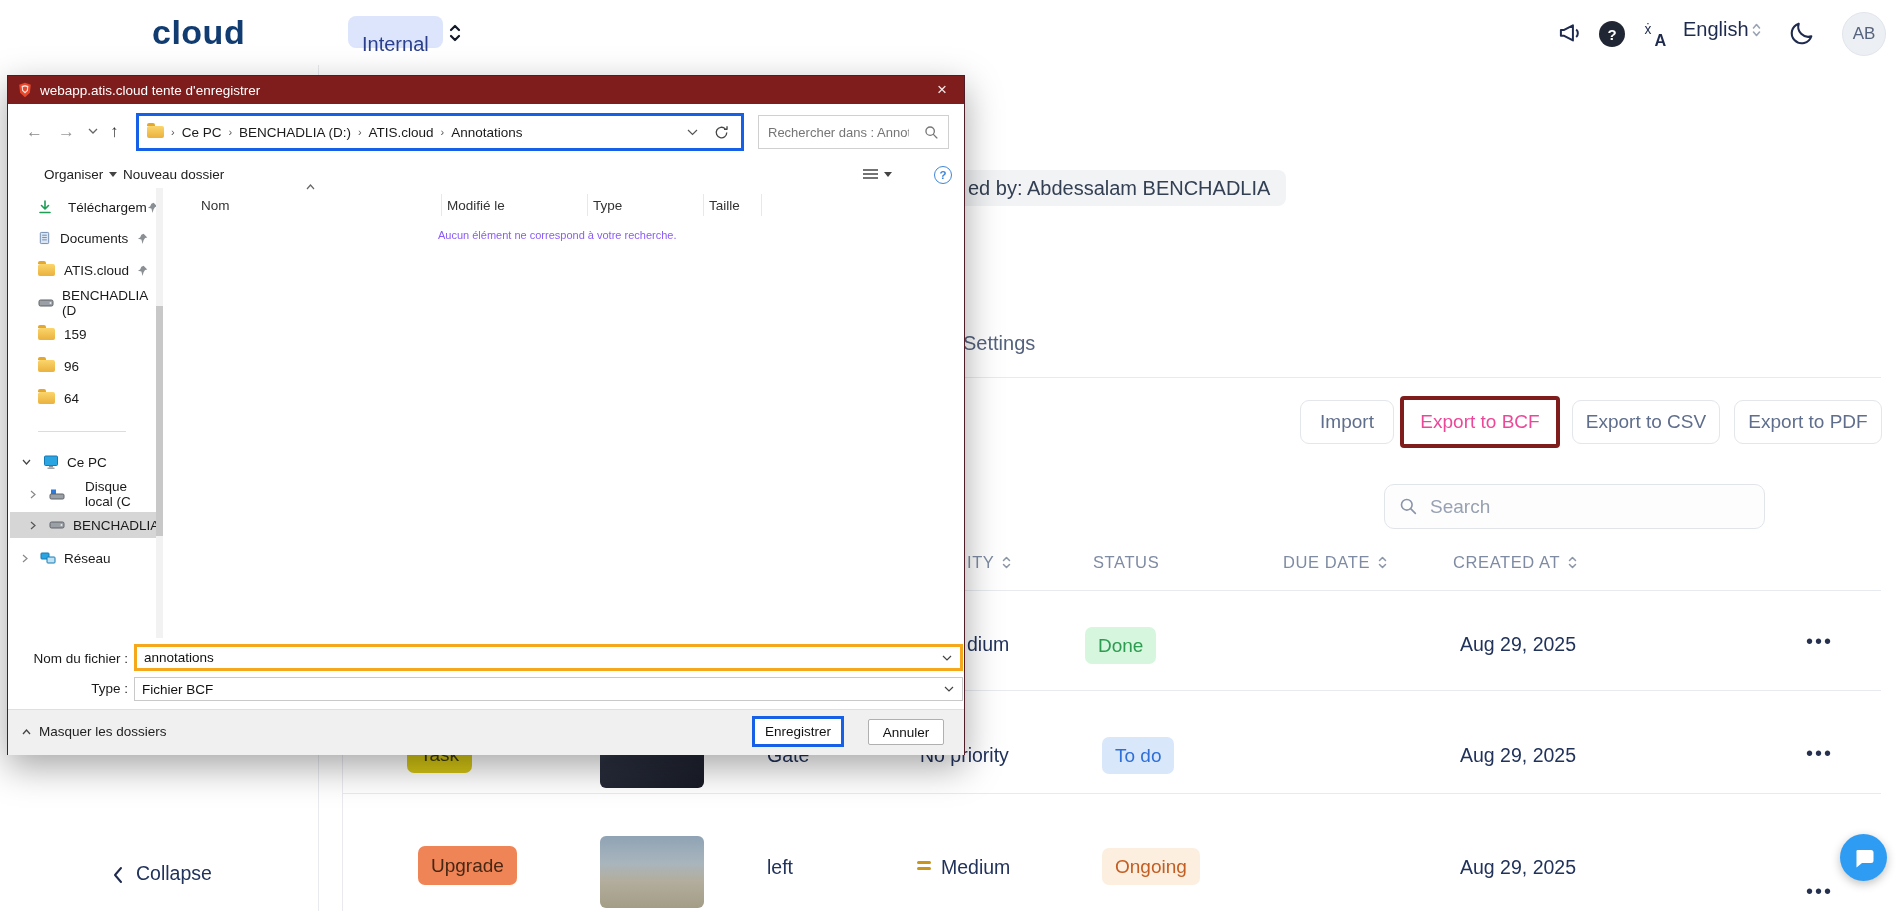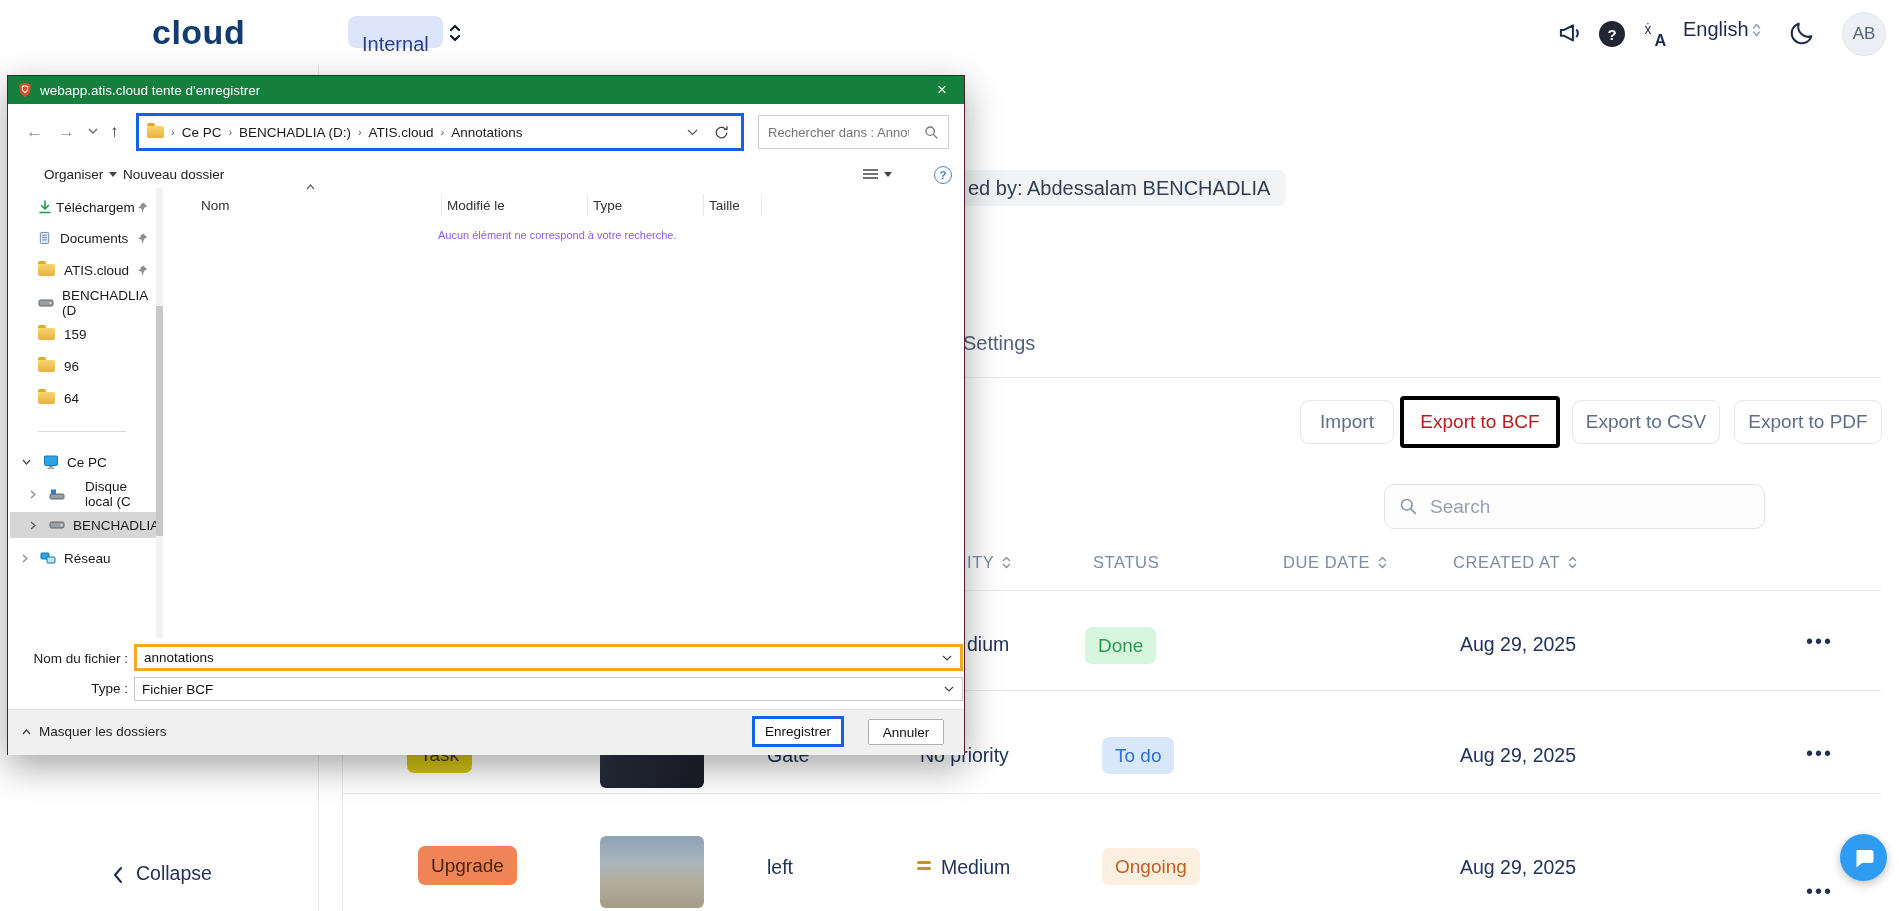--- a/index.html
+++ b/index.html
@@ -13,42 +13,42 @@
 .top-icon{color:#1e2b4f}
 .help-dot{width:26px;height:26px;border-radius:50%;background:#202633;color:#fff;font-size:15px;font-weight:bold;display:flex;align-items:center;justify-content:center}
 .lang{font-size:20px;color:#1e2b4f}
 .avatar{width:44px;height:44px;border-radius:50%;background:#eceff3;border:1px solid #e1e5ec;color:#55637d;font-size:17px;display:flex;align-items:center;justify-content:center}
 
 .pill{height:36px;line-height:36px;padding:0 16px;background:#f1f3f5;border-radius:8px;font-size:20px;color:#333f52;white-space:nowrap}
 .tab{font-size:20px;color:#54627e}
 .hline{background:#e7eaef;height:1px}
 .vline{background:#e8eaee;width:1px}
 .wbtn{background:#fff;border:1px solid #e3e6ea;border-radius:9px;color:#5f6e8c;font-size:19px;display:flex;align-items:center;justify-content:center}
-.redbox{border:4px solid #000000;border-radius:4px;background:#fff;color:#b91c1c;font-size:19px;display:flex;align-items:center;justify-content:center}
+.redbox{border:4px solid #7f1d1d;border-radius:4px;background:#fff;color:#ec4899;font-size:19px;display:flex;align-items:center;justify-content:center}
 .searchbox{display:flex;align-items:center;gap:12px;border:1px solid #e1e5ea;border-radius:10px;background:#fdfdfe;padding:0 14px}
 .searchbox input{border:none;outline:none;background:transparent;font-size:19px;color:#60708c;width:380px;font-family:"Liberation Sans",sans-serif}
 .searchbox input::placeholder{color:#97a1b3}
 .th{font-size:16.5px;color:#7e8ba3;letter-spacing:.6px;display:flex;align-items:center;gap:8px;white-space:nowrap}
 .cell{font-size:19.5px;color:#21325b;white-space:nowrap}
 .badge{height:37px;display:inline-flex;align-items:center;padding:0 13px;border-radius:7px;font-size:19px;white-space:nowrap}
 .b-done{background:#d6f6de;color:#2c9d50}
 .b-todo{background:#d9e7fb;color:#2e6fd8}
 .b-ongoing{background:#fcefdf;color:#c45d22}
 .b-task{background:#d3c414;color:#3f3b06}
 .b-upgrade{background:#ef8457;color:#472713}
 .dots{font-size:20px;letter-spacing:2px;color:#25314e}
 .thumb{width:104px;border-radius:6px}
 .thumb-dark{height:66px;background:linear-gradient(160deg,#55607a 0%,#2b3040 40%,#171a24 100%)}
 .thumb-day{height:72px;background:linear-gradient(180deg,#8fa3b5 0%,#a9b5bd 38%,#b3ae9d 62%,#a39d87 100%)}
 .eq{display:inline-block;width:14px}
 .eq i{display:block;height:3px;border-radius:2px;background:#c8951f;margin:3px 0}
 .chat{width:47px;height:47px;border-radius:50%;background:#2f9cf4;display:flex;align-items:center;justify-content:center;box-shadow:0 3px 10px rgba(0,0,0,.25)}
 
 .dialog{left:7px;top:75px;width:958px;height:680px;background:#fff;border:1px solid #4f1d27;box-shadow:0 12px 34px rgba(0,0,0,.35);z-index:10;font-size:13.5px;color:#1a1a1a}
-.titlebar{height:28px;background:#15803d;display:flex;align-items:center;padding:0 10px;color:#fff}
+.titlebar{height:28px;background:#7f1d1d;display:flex;align-items:center;padding:0 10px;color:#fff}
 .titlebar .t{font-size:13.5px;margin-left:8px}
 .close-x{margin-left:auto;font-size:17px;color:#f0e8e8;width:24px;text-align:center}
 .addr{left:128px;top:37px;width:608px;height:38px;border:3px solid #1660e8;display:flex;align-items:center;padding:0 8px;background:#fff}
 .crumb{font-size:13.5px;color:#1a1a1a;white-space:nowrap}
 .csep{font-size:11px;color:#555;padding:0 7px}
 .dsearch{left:750px;top:39px;width:191px;height:34px;border:1px solid #d0d0d0;display:flex;align-items:center;background:#fff}
 .dsearch input{border:none;outline:none;font-size:13px;color:#767676;padding-left:9px;width:150px;font-family:"Liberation Sans",sans-serif}
 .tbtn{font-size:13.5px;color:#222;display:flex;align-items:center;gap:6px}
 .colhead{font-size:13.5px;color:#333}
 .colsep{width:1px;height:22px;background:#e8e8e8}
@@ -291,21 +291,21 @@
 
   <div class="abs emptymsg" style="left:430px;top:153px">Aucun élément ne correspond à votre recherche.</div>
 
   <div class="sideitem" style="left:0;top:118px">
     <span style="margin-left:30px">
       <svg width="14" height="14" viewBox="0 0 14 14" fill="none" stroke="#1f9d55" stroke-width="1.6" stroke-linecap="round" stroke-linejoin="round">
           <path d="M7 1v7.5M3.5 5.5L7 9l3.5-3.5"></path>
           <path d="M2 12.5h10"></path>
         </svg>
     </span>
-    <span style="margin-left:4px">Téléchargem</span>
+    <span style="margin-left:16px">Téléchargem</span>
     <span style="margin-left:auto;margin-right:6px">
       <svg width="11" height="11" viewBox="0 0 12 12">
           <path d="M7.2.8l4 4-2.4.6-1.6 2.4L6 12 4.8 7.2 1 6.4 3.4 4.8 4.8 2z" fill="#8a8f94"></path>
         </svg>
     </span>
   </div>
   <div class="sideitem" style="left:0;top:149px">
     <span style="margin-left:30px">
       <svg width="13" height="14" viewBox="0 0 14 14">
           <rect x="2.5" y="1" width="9" height="12" rx="1" fill="#dce7f5" stroke="#6b86ad"></rect>

